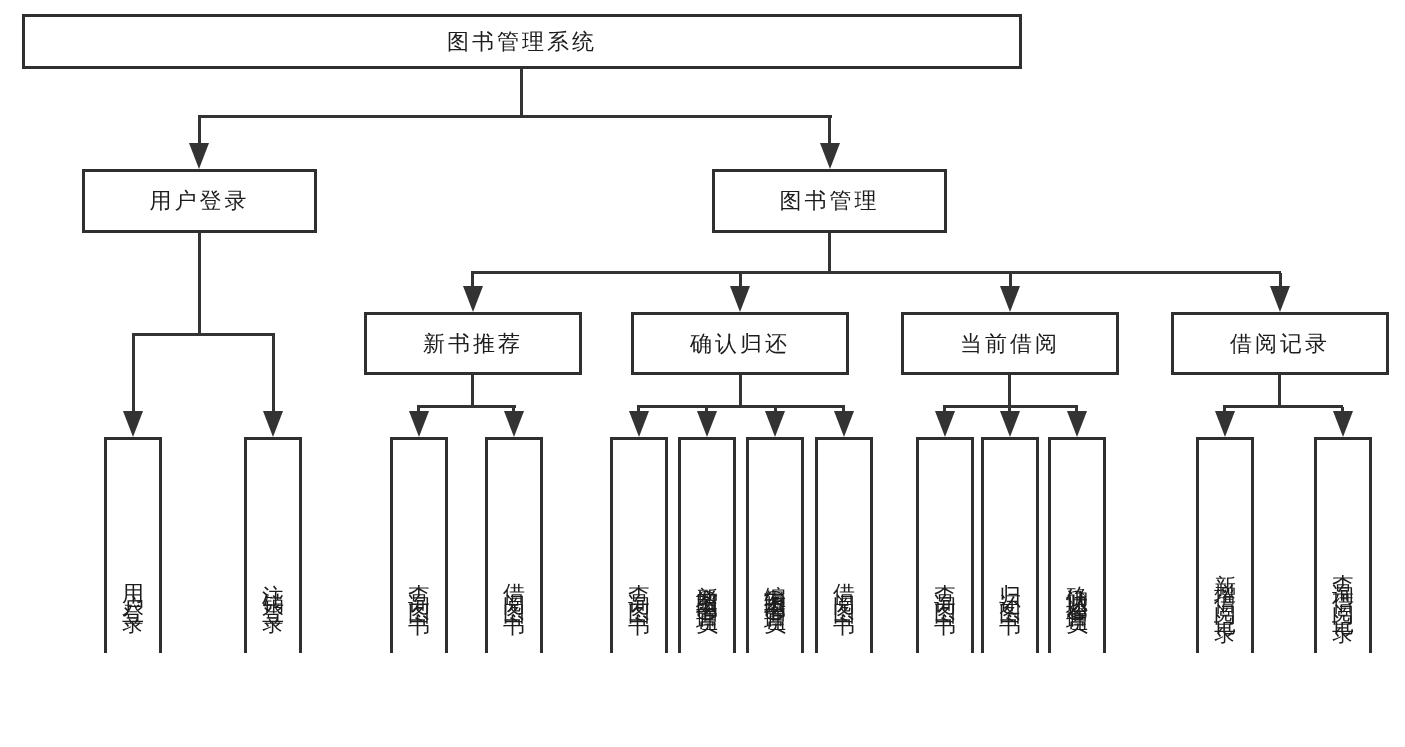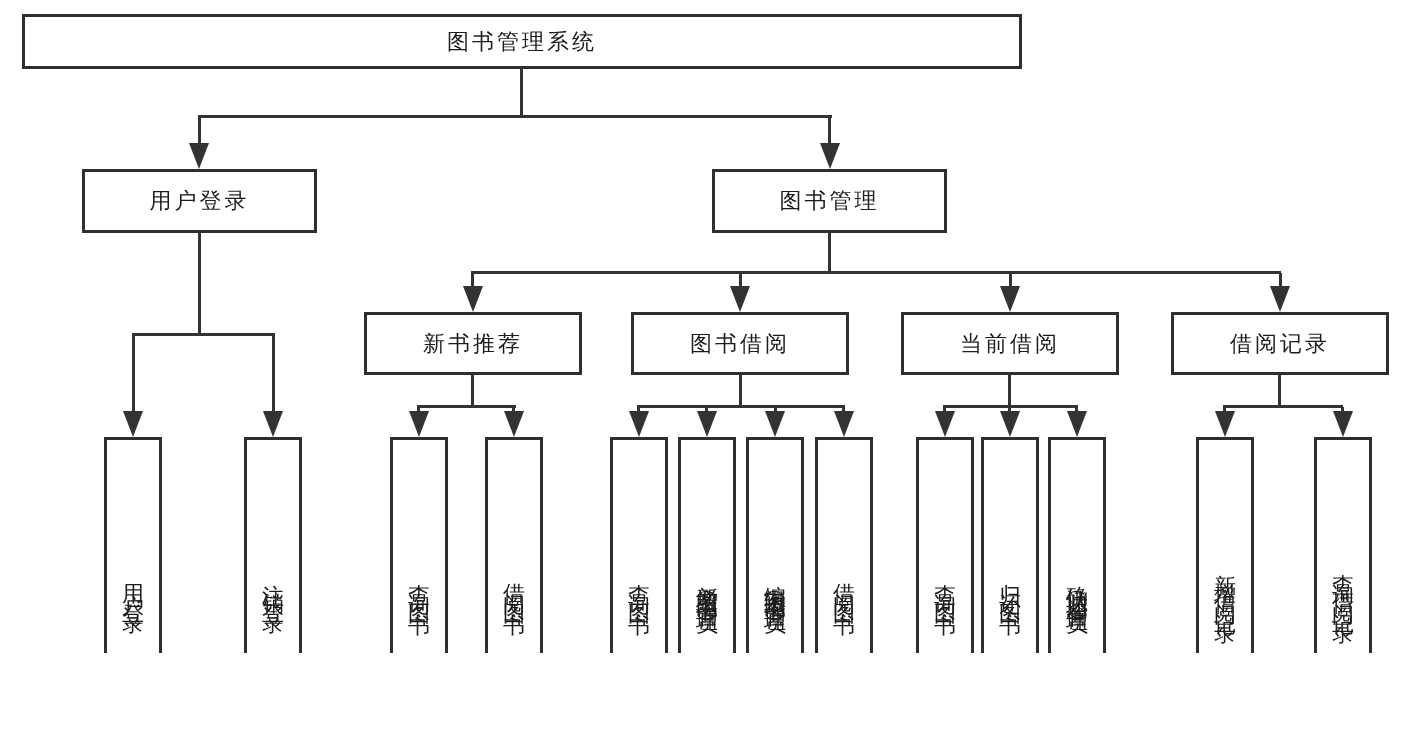--- a/index.html
+++ b/index.html
@@ -34,21 +34,21 @@
 <body>
 
 <div class="canvas">
 
   <div class="node" style="left:22px;top:14px;width:1000px;height:55px">图书管理系统</div>
 
   <div class="node" style="left:82px;top:169px;width:235px;height:64px">用户登录</div>
   <div class="node" style="left:364px;top:312px;width:218px;height:63px">新书推荐</div>
 
   <div class="node" style="left:712px;top:169px;width:235px;height:64px">图书管理</div>
-  <div class="node" style="left:631px;top:312px;width:218px;height:63px">图书借阅</div>
+  <div class="node" style="left:631px;top:312px;width:218px;height:63px">确认归还</div>
   <div class="node" style="left:901px;top:312px;width:218px;height:63px">当前借阅</div>
   <div class="node" style="left:1171px;top:312px;width:218px;height:63px">借阅记录</div>
 
   <div class="node leaf" style="left:104px;top:437px;width:58px;height:298px">用户登录</div>
   <div class="node leaf" style="left:244px;top:437px;width:58px;height:298px">注销登录</div>
 
   <div class="node leaf" style="left:390px;top:437px;width:58px;height:298px">查询图书</div>
   <div class="node leaf" style="left:485px;top:437px;width:58px;height:298px">借阅图书</div>
 
   <div class="node leaf" style="left:610px;top:437px;width:58px;height:298px">查询图书</div>

